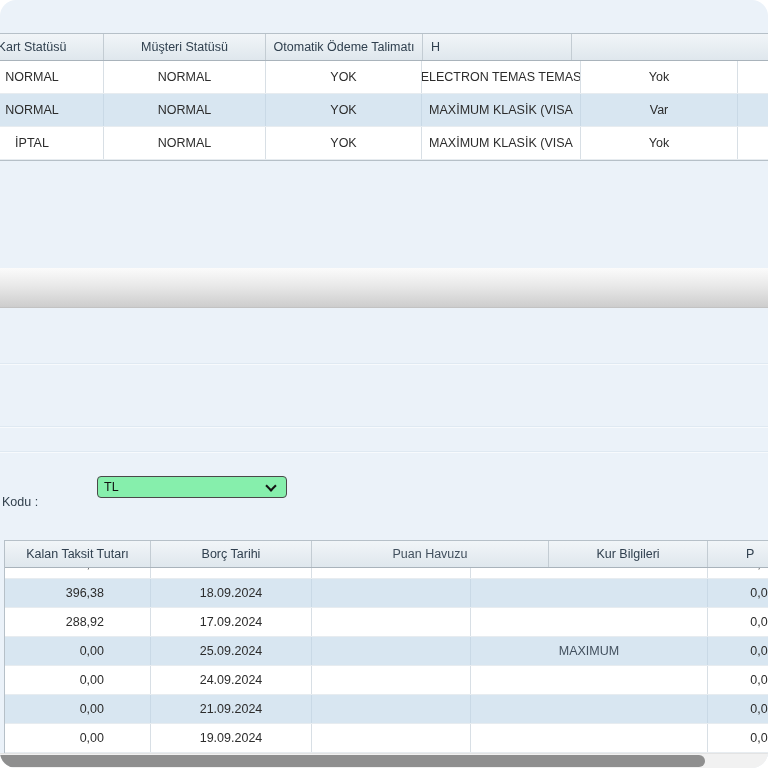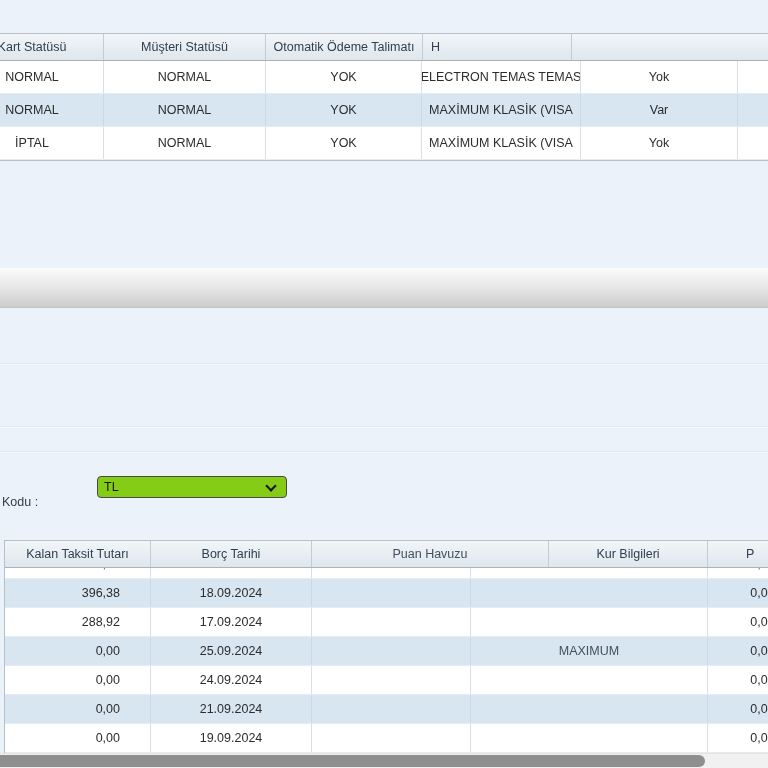--- a/index.html
+++ b/index.html
@@ -1,18 +1,18 @@
 <!DOCTYPE html>
 <html><head>
 <meta charset="utf-8">
 <style>
   * { margin:0; padding:0; box-sizing:border-box; }
   html,body { width:768px; height:768px; }
   body { font-family:"Liberation Sans", sans-serif; }
-  .page { position:relative; width:768px; height:768px; background:#ebf2f9; overflow:hidden; }
+  .page { position:relative; width:768px; height:768px; background:#ebf2f9; overflow:hidden;border-radius:16px; }
 
   
   .fragment { position:absolute; left:24px; top:-4px; width:9px; height:8px; overflow:hidden;
               font-size:10px; color:#3f4e57; line-height:9px; }
 
   
   .tbl { position:absolute; background:#fff; border:1px solid #b6c0c8; border-left:none; }
   .trow { display:flex; }
   .thead { display:flex; background:linear-gradient(180deg,#f1f5f8,#dfe7ed);
            border-bottom:1px solid #a9b3bb; }
@@ -35,34 +35,34 @@
   
   .divider-band { position:absolute; left:0; top:268px; width:768px; height:40px;
                   background:linear-gradient(180deg,#fbfbfb 0%,#e9e9e9 45%,#cdcdcd 100%);
                   border-bottom:1px solid #c2c2c2; }
   .hairline { position:absolute; left:0; width:768px; height:1px; background:#dfe9f2;
               box-shadow:0 1px 0 #f7fafd; }
 
   
   .currency-label { position:absolute; left:2px; top:479px; font-size:12.5px; color:#32404d;margin-top:16px; }
   .currency-select { position:absolute; left:97px; top:476px; width:190px; height:22px;
-                     background:#84cc16; border:1.5px solid #494949; border-radius:4px;
+                     background:#86efac; border:1.5px solid #494949; border-radius:4px;
                      display:flex; align-items:center; padding-left:6px; font-size:12.5px;
                      color:#111; cursor:default; }
   .chevron { position:absolute; right:11px; top:5px; width:8px; height:8px;
              border-right:2px solid #141414; border-bottom:2px solid #141414;
              transform:rotate(45deg); }
 
   
   .debt-tbl { left:4px; top:540px; width:814px; border-left:1px solid #b6c0c8; border-bottom:none; }
   .debt-tbl .thead { height:27px; }
   .debt-tbl .row { height:29px; }
   .debt-tbl .c0{width:146px} .debt-tbl .c1{width:161px} .debt-tbl .c2{width:159px}
   .debt-tbl .c3{width:237px} .debt-tbl .c4{width:110px}
-  .debt-tbl .c0.cell { justify-content:flex-end; padding-right:30px; }
+  .debt-tbl .c0.cell { justify-content:flex-end; padding-right:46px; }
   .debt-tbl .thead .c0 { justify-content:center; padding-right:0; }
   .debt-tbl .thead .c4 { justify-content:flex-start; padding-left:38px; }
   .debt-body { height:189px; overflow:hidden; }
   .debt-body .row:first-child { margin-top:-18px; }
   .debt-tbl .c3.cell { color:#42505e; }
 
   
   .hscroll-track { position:absolute; left:0; top:753px; width:768px; height:15px;
                    background:#f1f1f1; border-top:1px solid #e3e3e3; z-index:5; }
   .hscroll-thumb { position:absolute; left:-8px; top:1px; width:713px; height:12px;

